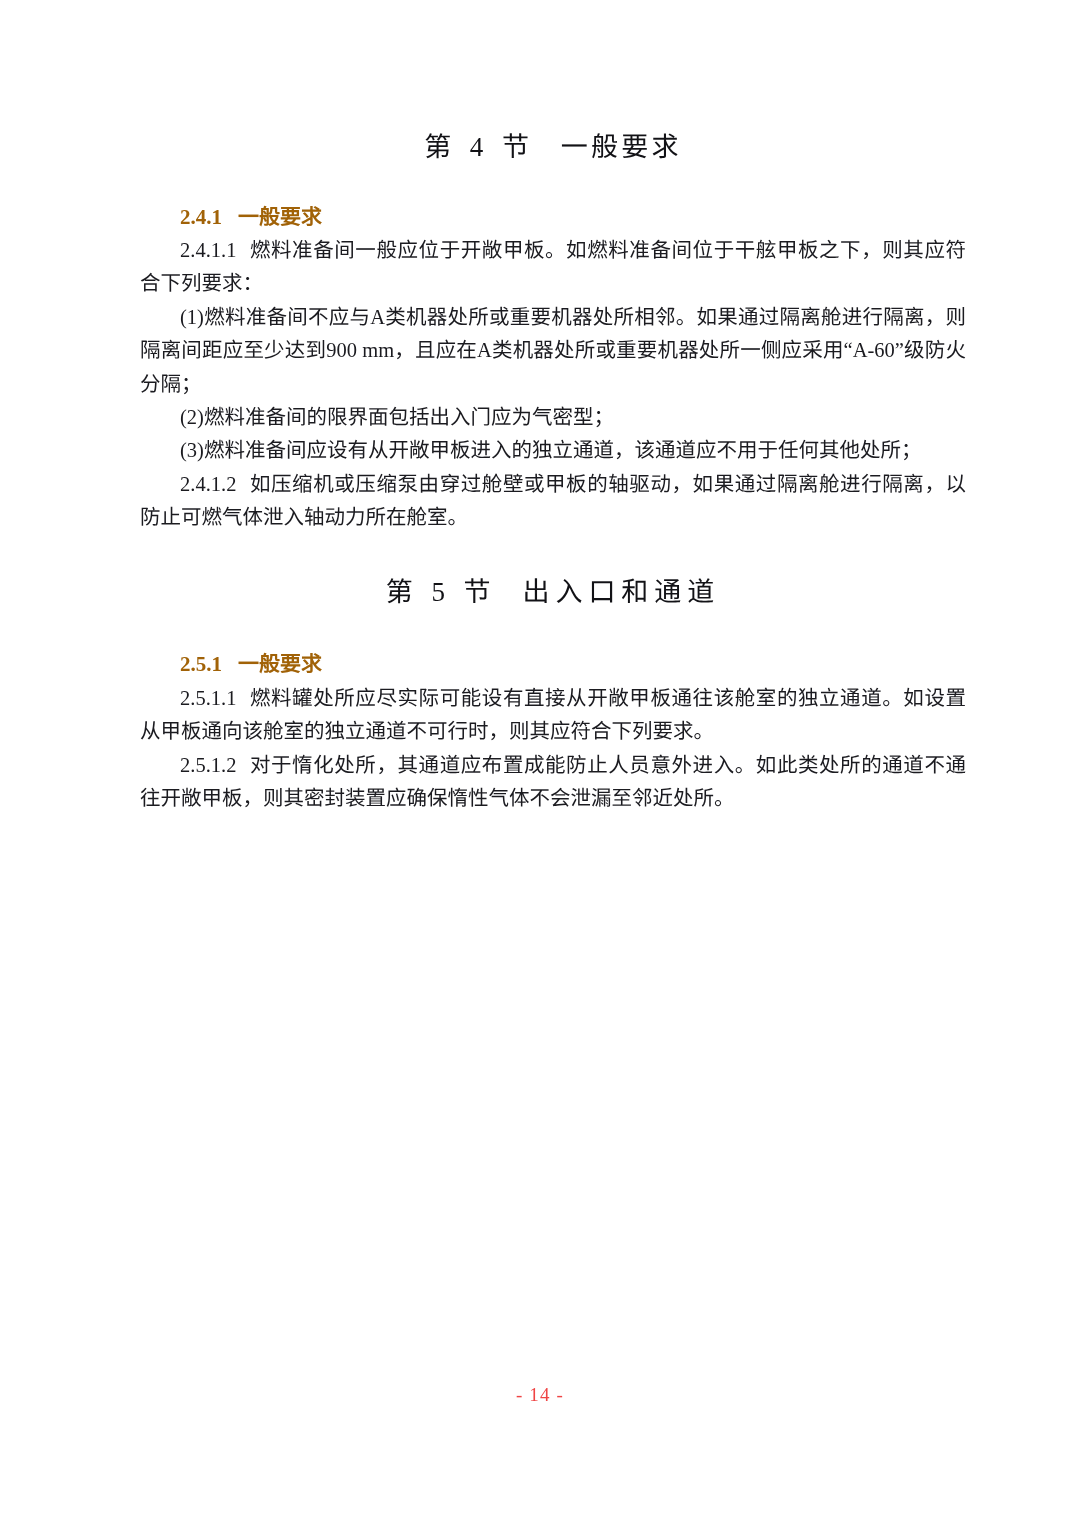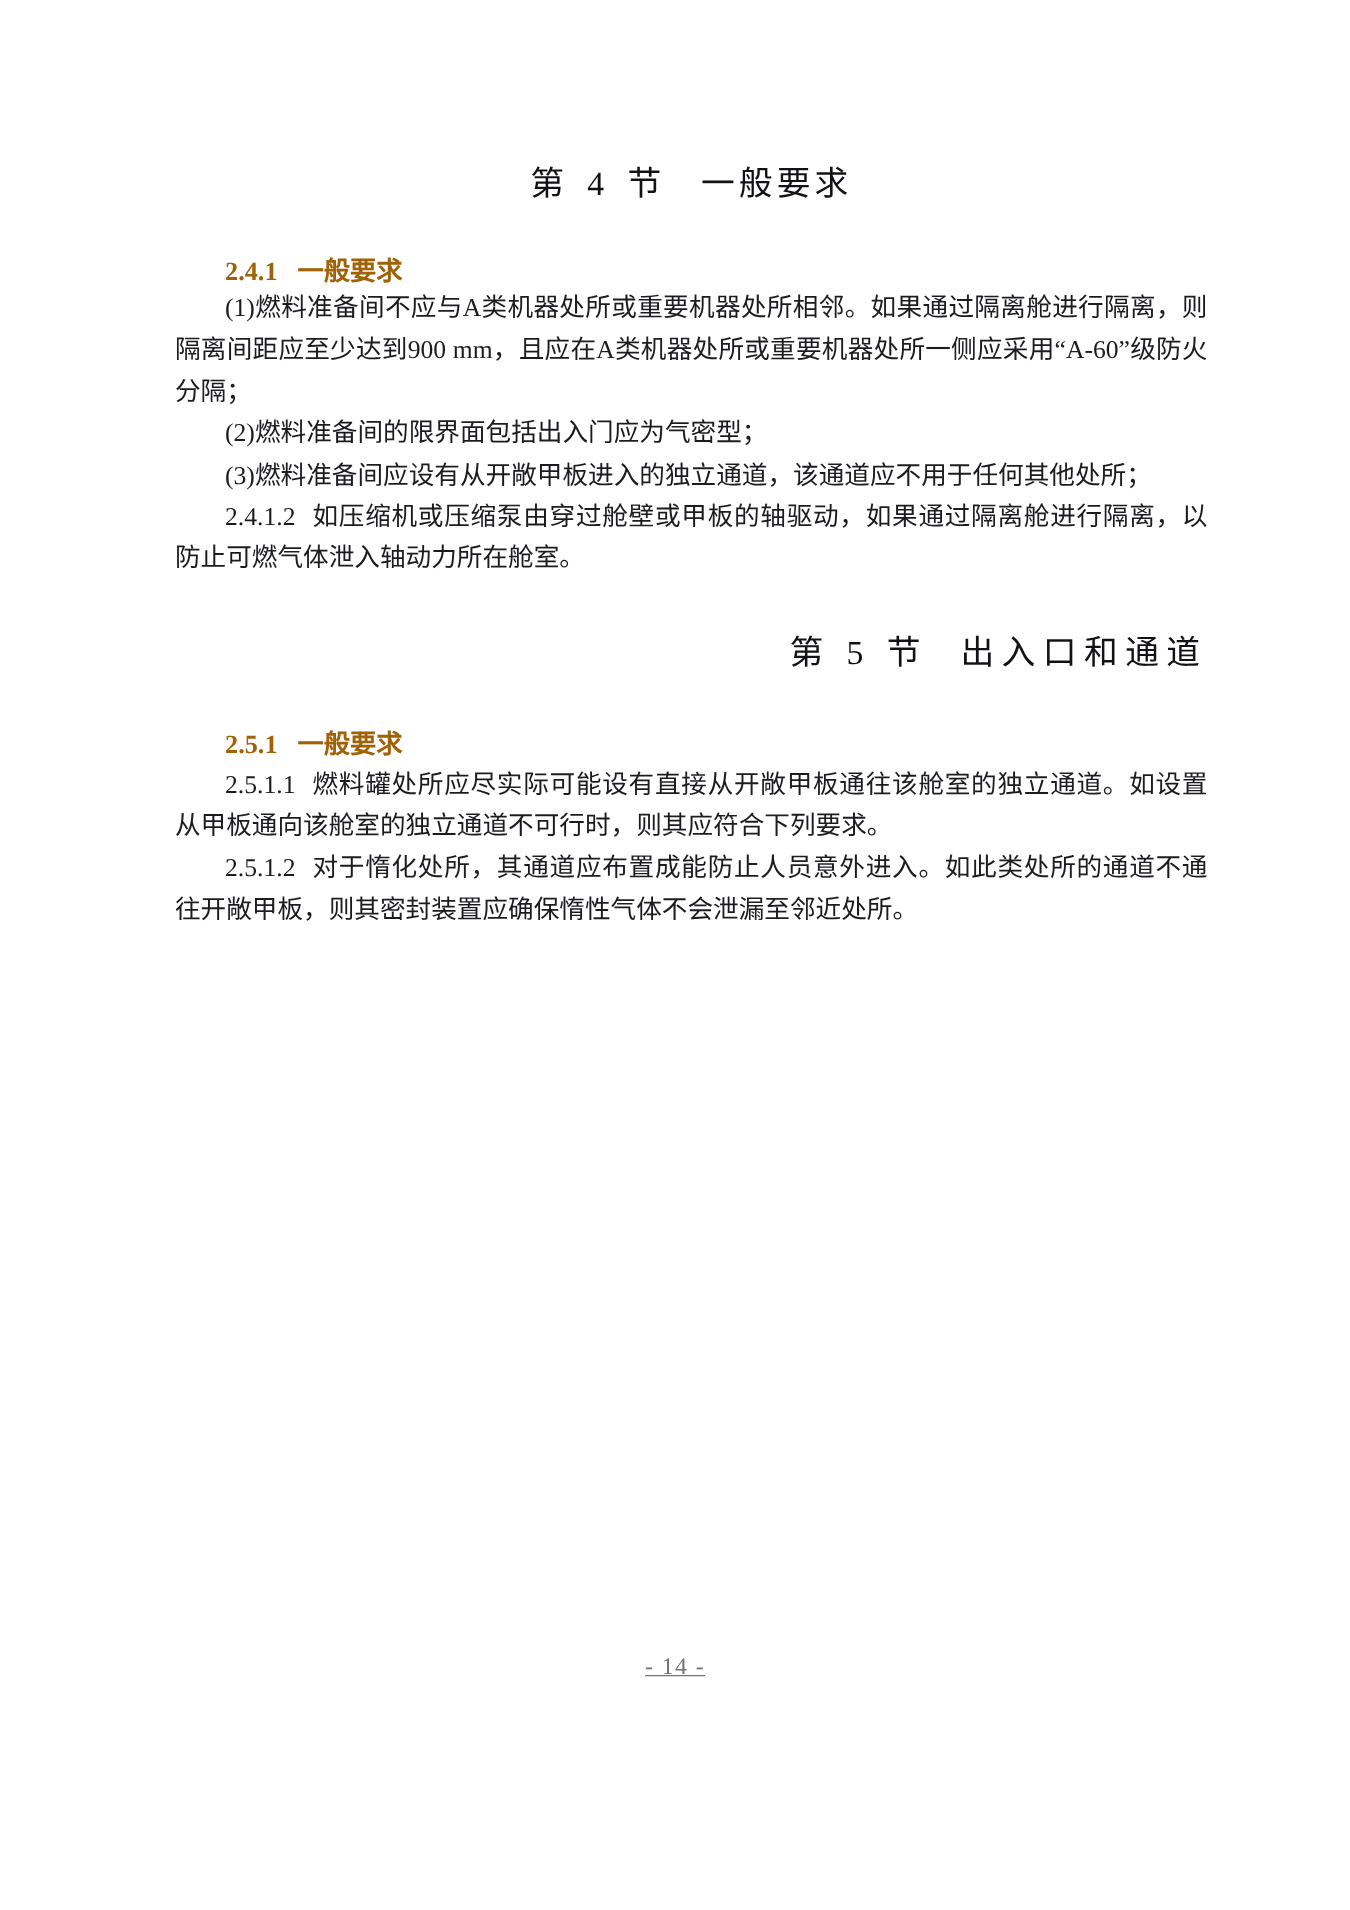--- a/index.html
+++ b/index.html
@@ -51,21 +51,20 @@
     display: inline-block;
     width: 26px;
   }
   .section-heading .sec-title {
     letter-spacing: 0.12em;
   }
   .heading-4 { margin-top: 131px; }
   .heading-5 {
     margin-top: 41px;
     letter-spacing: 0.16em;
-    text-align: right;
   }
   .heading-5 .sec-title { letter-spacing: 0.22em; }
 
   
   .sub-heading {
     font-weight: bold;
     font-size: 21px;
     line-height: 1.30;
     color: #a16207;
     padding-left: 40px;
@@ -99,39 +98,39 @@
   .clause-gap {
     display: inline-block;
     width: 13px;
   }
 
   
   .page-number {
     position: absolute;
     left: 0;
     right: 0;
-    top: 1323px;
+    top: 1384px;
     text-align: center;
     font-size: 19px;
-    color: #737373;
+    color: #ef4444;
     letter-spacing: 0.06em;
-    text-decoration: underline;
   }
 </style>
 </head>
 <body>
 
 <div class="page">
 
   <div class="content">
 
     <div class="section-heading heading-4"><span class="sec-num">第 4 节</span><span class="sec-gap"></span><span class="sec-title">一般要求</span></div>
 
     <div class="sub-heading sub-head-241"><span>2.4.1</span><span class="sh-gap"></span><span>一般要求</span></div>
 
+    <p class="para first-after-head"><span>2.4.1.1</span><span class="clause-gap"></span><span>燃料准备间一般应位于开敞甲板。如燃料准备间位于干舷甲板之下，则其应符合下列要求：</span></p>
 
     <p class="para item"><span>(1)</span><span>燃料准备间不应与A类机器处所或重要机器处所相邻。如果通过隔离舱进行隔离，则隔离间距应至少达到900 mm，且应在A类机器处所或重要机器处所一侧应采用“A-60”级防火分隔；</span></p>
 
     <p class="para item"><span>(2)</span><span>燃料准备间的限界面包括出入门应为气密型；</span></p>
 
     <p class="para item"><span>(3)</span><span>燃料准备间应设有从开敞甲板进入的独立通道，该通道应不用于任何其他处所；</span></p>
 
     <p class="para"><span>2.4.1.2</span><span class="clause-gap"></span><span>如压缩机或压缩泵由穿过舱壁或甲板的轴驱动，如果通过隔离舱进行隔离，以防止可燃气体泄入轴动力所在舱室。</span></p>
 
     <div class="section-heading heading-5"><span class="sec-num">第 5 节</span><span class="sec-gap"></span><span class="sec-title">出入口和通道</span></div>

